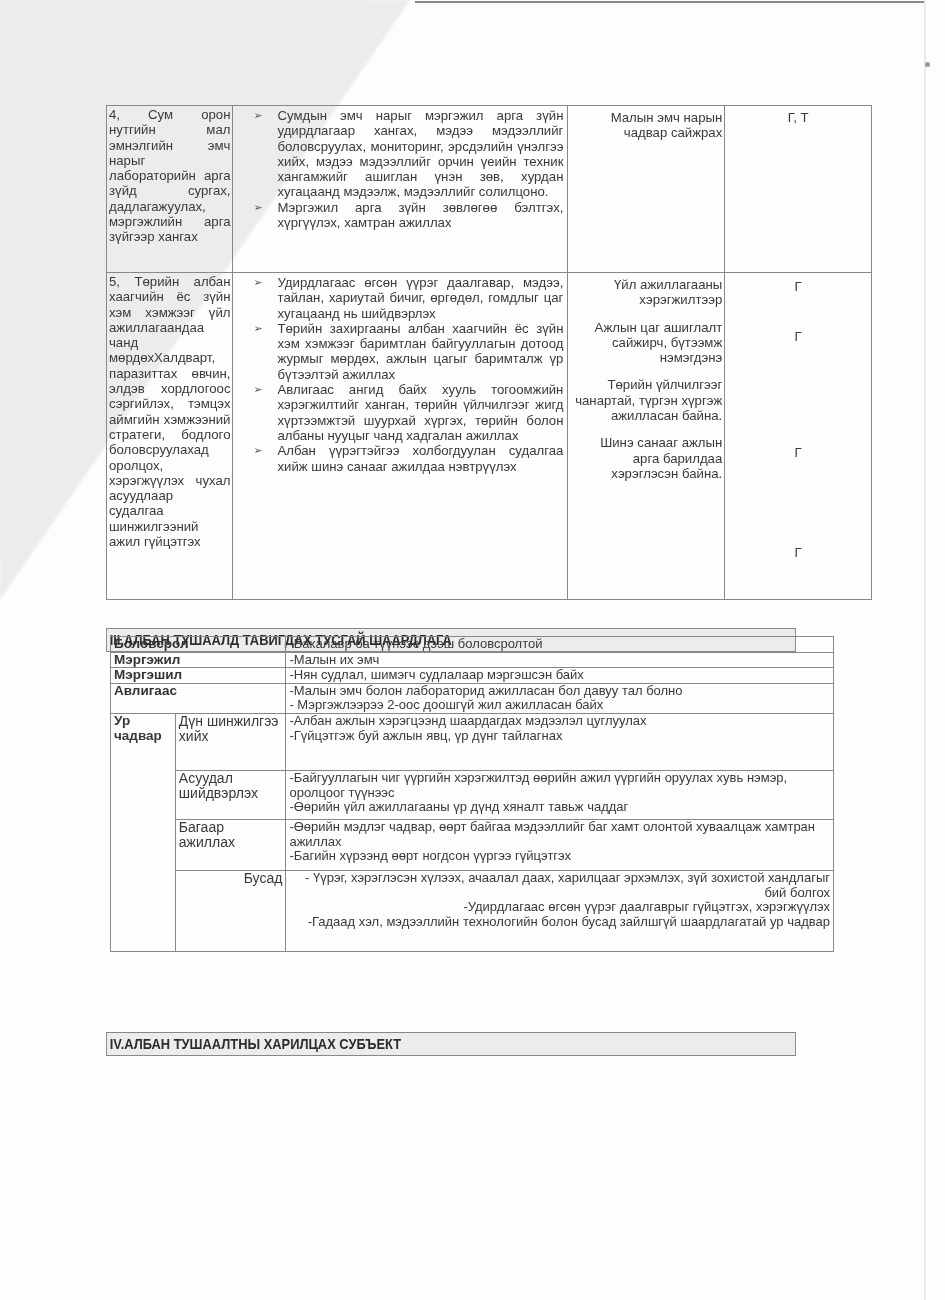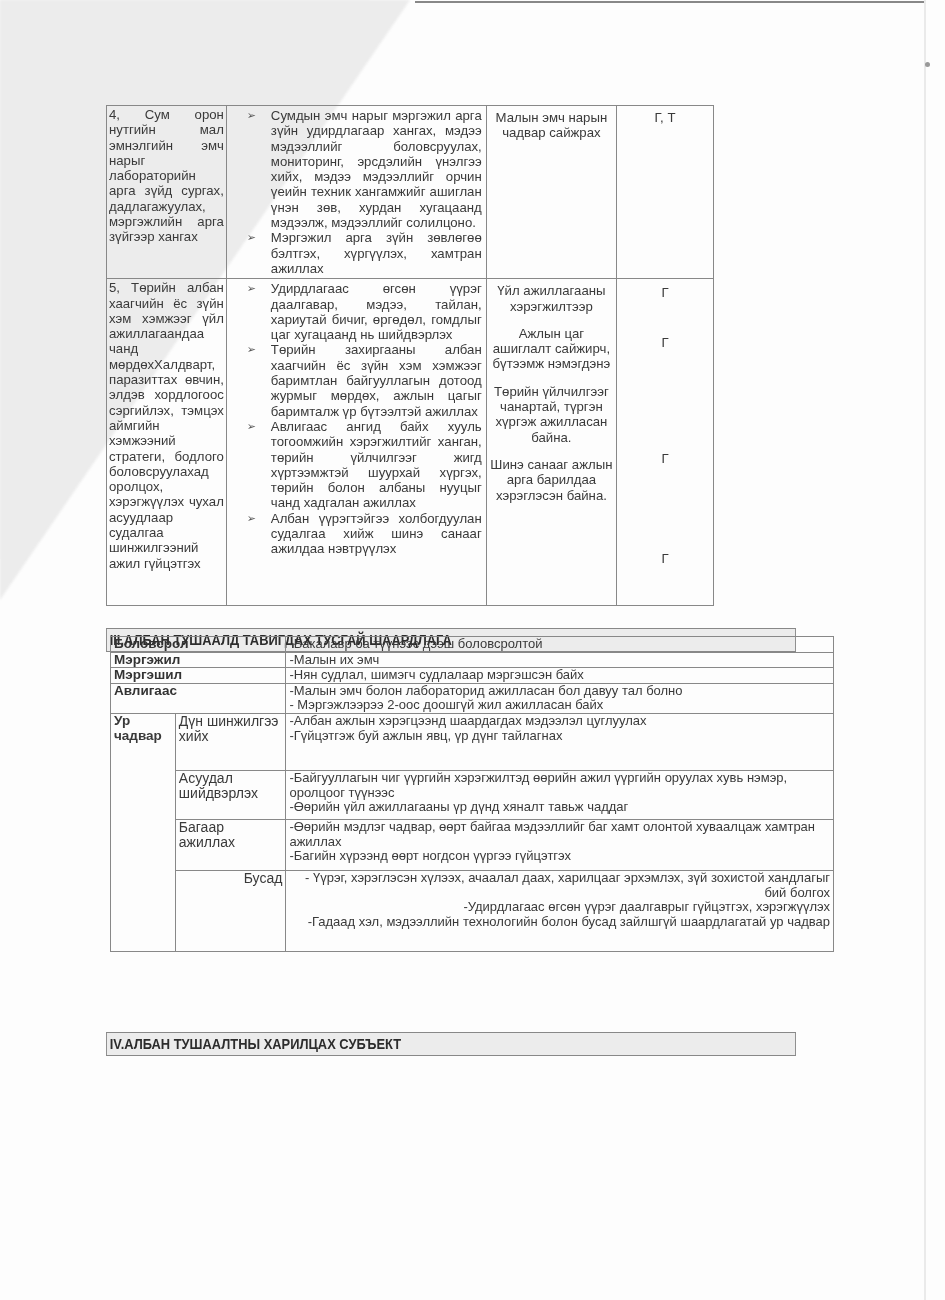--- a/index.html
+++ b/index.html
@@ -17,24 +17,24 @@
     position:absolute; left:0; top:0; width:0; height:0;
     border-top:560px solid #f6f6f6; border-right:370px solid transparent;
   }
   .topline { position:absolute; left:415px; top:1px; width:510px; height:2px; background:#888; }
   .rightedge { position:absolute; left:924px; top:0; width:2px; height:1300px; background:#eaeaea; }
   .speck { position:absolute; left:925px; top:62px; width:5px; height:5px; border-radius:50%; background:#999; }
 
   table { border-collapse:collapse; position:absolute; }
   td { border:1px solid #888; vertical-align:top; }
 
-  #t1 { left:106px; top:105px; width:608px; font-size:13.2px; line-height:15.3px;border-radius:32px; }
+  #t1 { left:106px; top:105px; width:766px; font-size:13.2px; line-height:15.3px;border-radius:32px; }
   #t1 td.c1 { width:120px; padding:1px 2px 2px 2px; text-align:justify; }
   #t1 td.c2 { width:320px; padding:2px 4px 2px 6px; }
-  #t1 td.c3 { width:150px; padding:4px 2px; text-align:center; }
+  #t1 td.c3 { width:150px; padding:4px 2px; text-align:right; }
   #t1 td.c4 { width:140px; text-align:center; padding:4px 2px; }
   #t1 ul { list-style:none; margin:0; padding:0; }
   #t1 li { position:relative; padding-left:38px; text-align:justify; }
   #t1 li .arrow { position:absolute; left:14px; top:0; font-size:11px; color:#555; }
   #t1 .res { margin-bottom:12px; }
   .row4 td { height:158px; }
   .row5 td { height:318px; }
   .mark { position:absolute; left:0; right:0; text-align:center; }
   .c4 { position:relative; }
 

